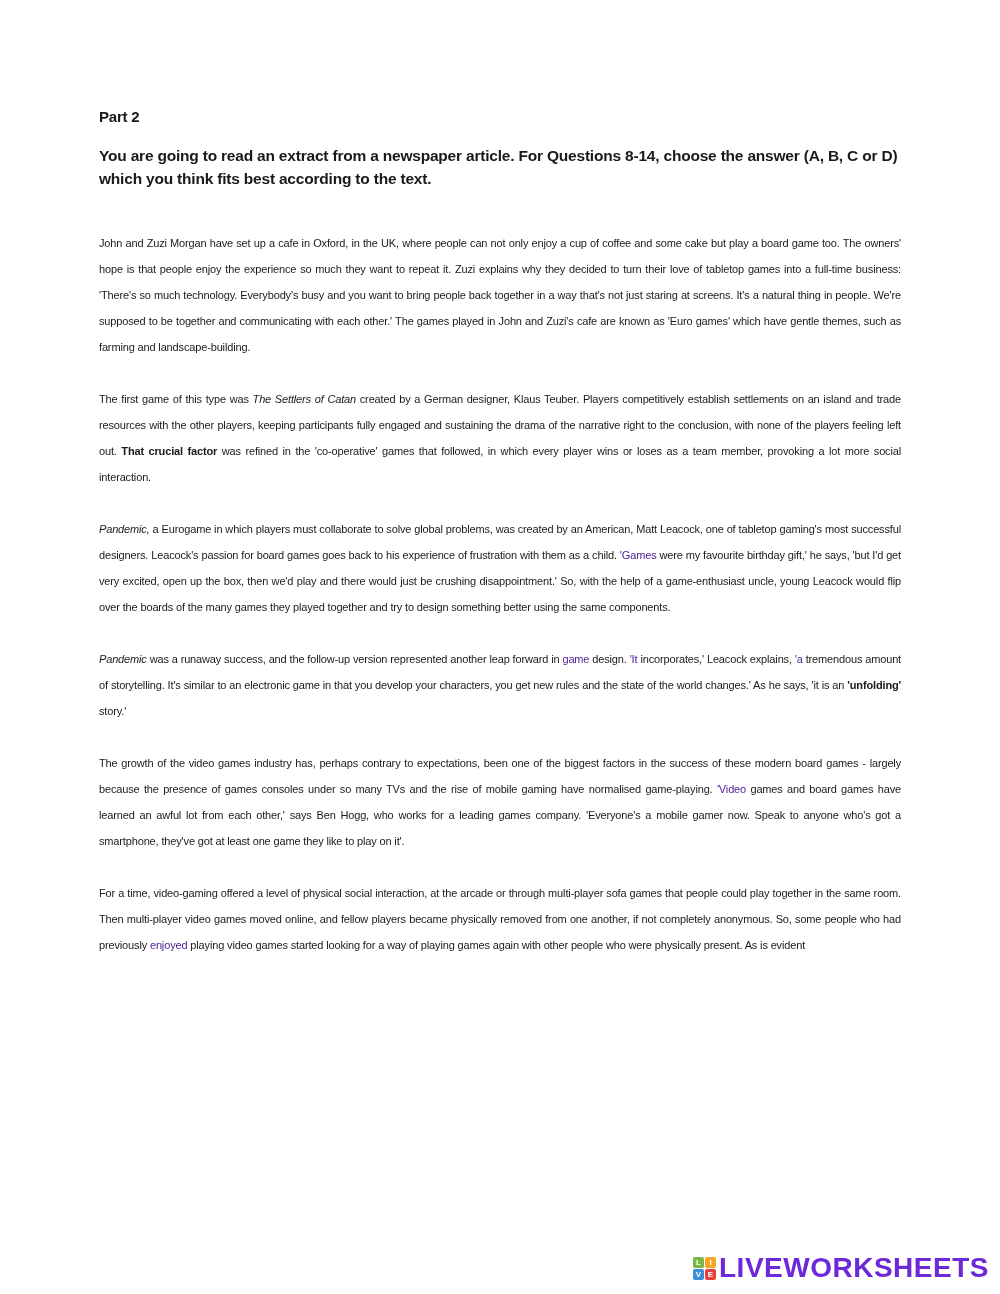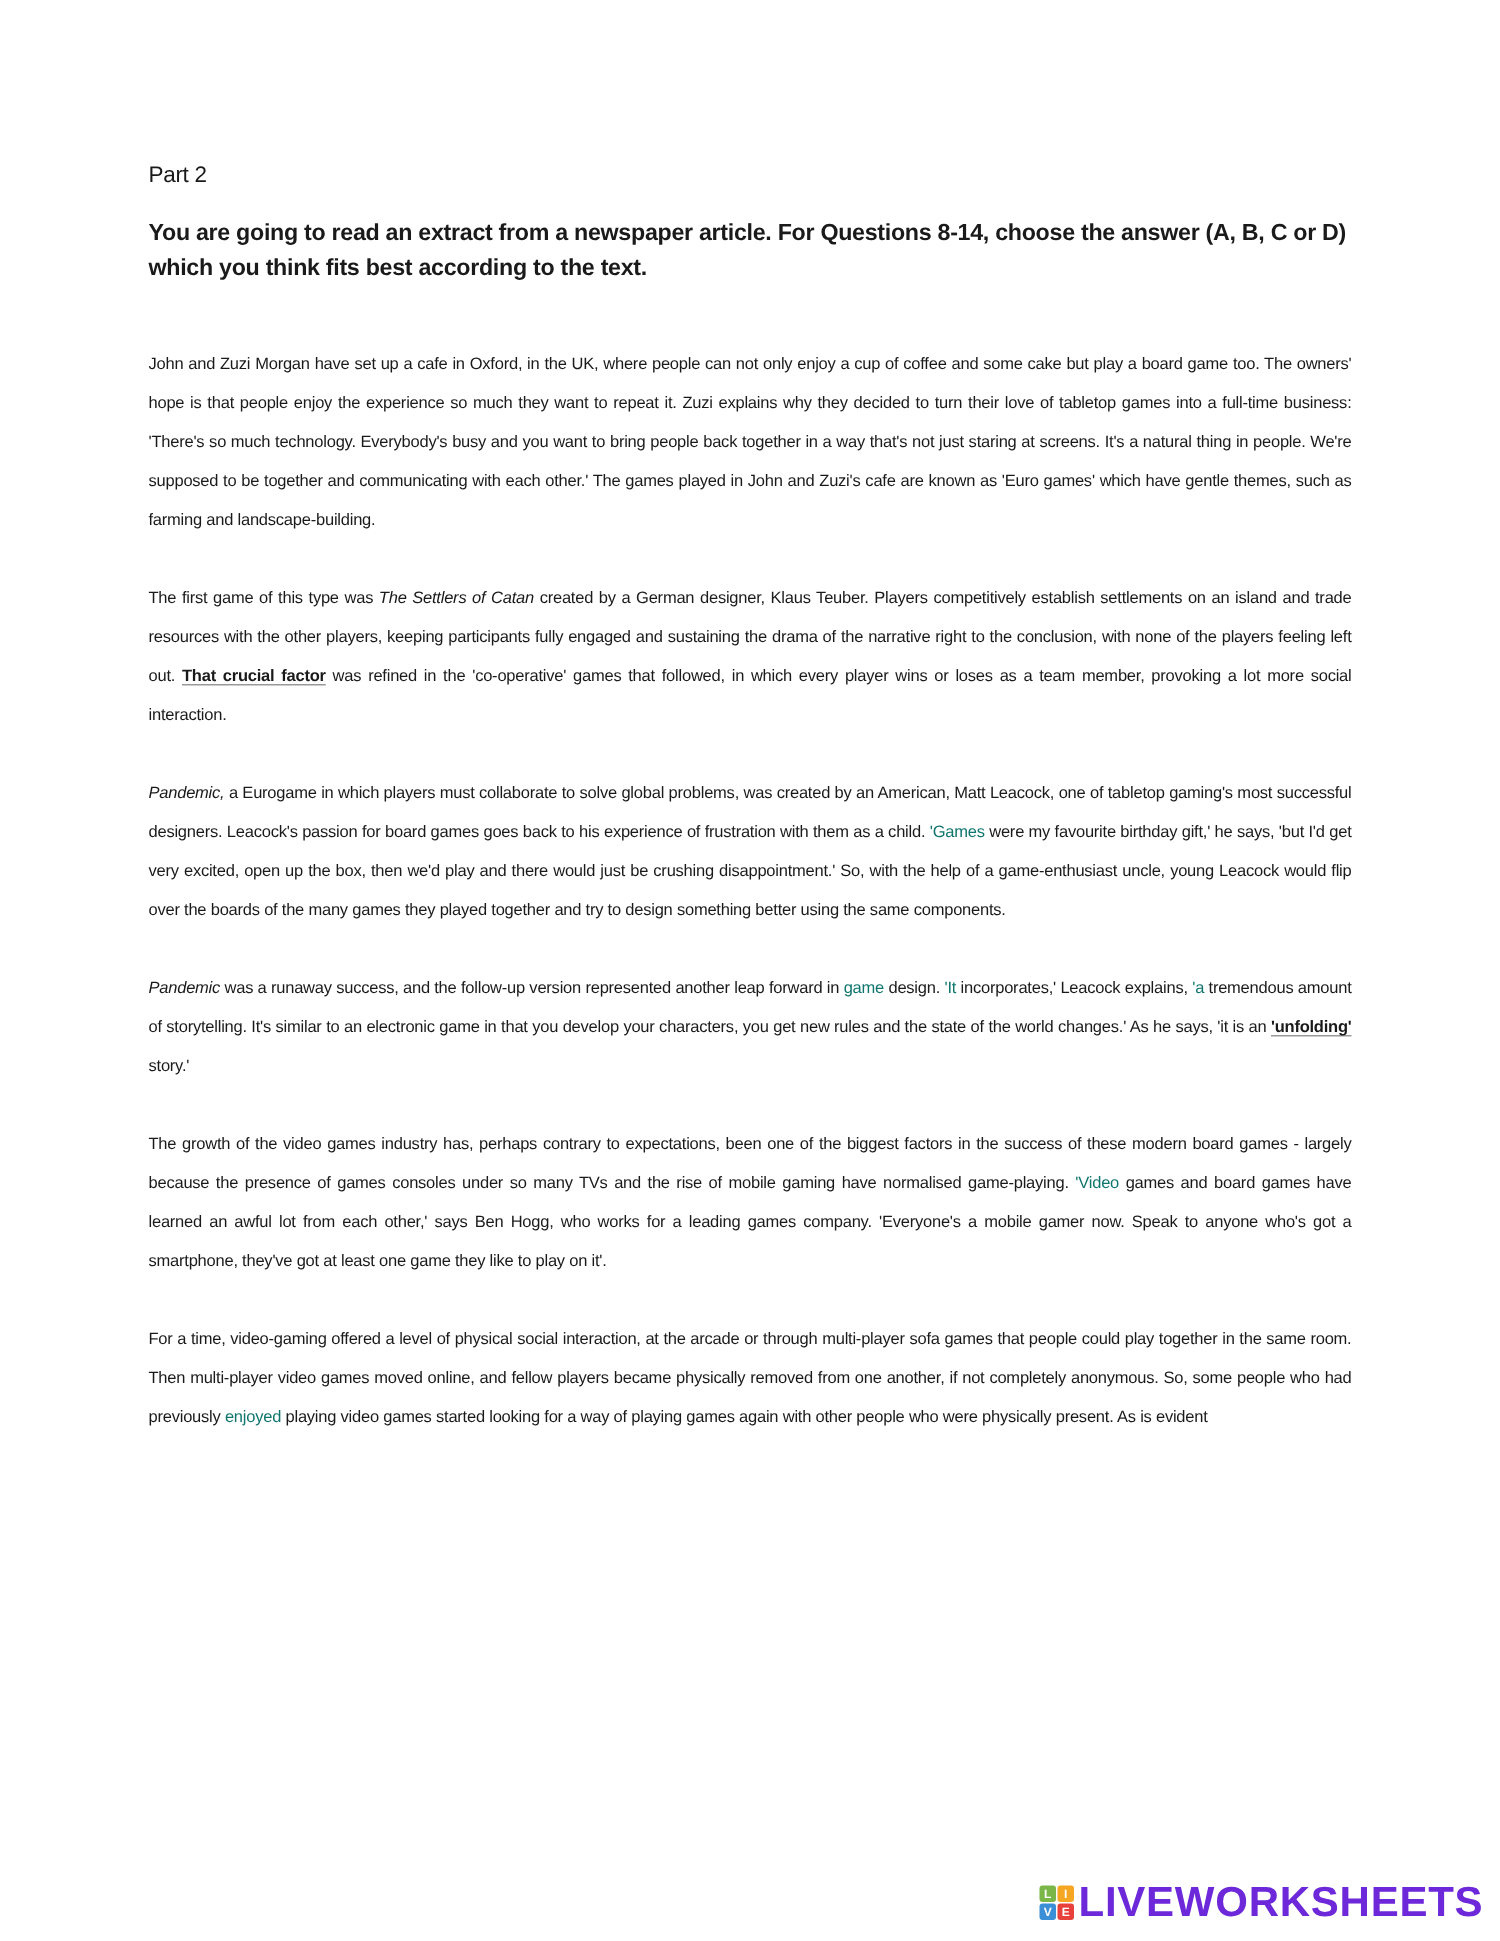--- a/index.html
+++ b/index.html
@@ -1,23 +1,23 @@
 <!DOCTYPE html>
 <html><head>
 <meta charset="utf-8">
 <style>
   html, body { margin: 0; padding: 0; background: #ffffff; }
   body { width: 1000px; height: 1294px; position: relative; overflow: hidden; color: #1a1a1a; }
   .page { position: absolute; left: 99px; top: 108px; width: 802px; }
-  .part-title { font-family: "Liberation Sans", sans-serif; font-weight: normal; font-size: 15px; margin: 0 0 19px 0; letter-spacing: -0.2px; }
+  .part-title { font-family: "Liberation Sans", sans-serif; font-weight: bold; font-size: 15px; margin: 0 0 19px 0; letter-spacing: -0.2px; }
   .instructions { font-family: "Liberation Sans", sans-serif; font-weight: bold; font-size: 15.5px; line-height: 23px; margin: 0 0 40px 0; letter-spacing: -0.2px; }
   .para { font-family: "Liberation Sans", sans-serif; font-size: 11px; line-height: 26px; text-align: justify; margin: 0 0 26px 0; letter-spacing: -0.15px; }
   .para em { font-style: italic; }
-  .hl { font-weight: bold; text-decoration: underline; text-decoration-color: #999; text-underline-offset: 2px; }
-  .grey { color: #0f766e; }
+  .hl { font-weight: bold; text-decoration-color: #999; text-underline-offset: 2px; }
+  .grey { color: #4c1d95; }
   .watermark { position: absolute; left: 693px; top: 1253px; height: 30px; display: flex; align-items: center; background: rgba(255,255,255,0.0); }
   .logo-grid { display: grid; grid-template-columns: 11px 11px; grid-template-rows: 11px 11px; gap: 1px; margin-right: 3px; }
   .logo-cell { font-family: "Liberation Sans", sans-serif; font-size: 8px; font-weight: bold; color: #fff; display: flex; align-items: center; justify-content: center; border-radius: 2px; }
   .wm-text { font-family: "Liberation Sans", sans-serif; font-weight: bold; font-size: 28px; color: #6d28d9; letter-spacing: 0.5px; line-height: 30px; }
 </style>
 </head>
 <body>
 
 <div class="page">
   <p class="part-title">Part 2</p>

